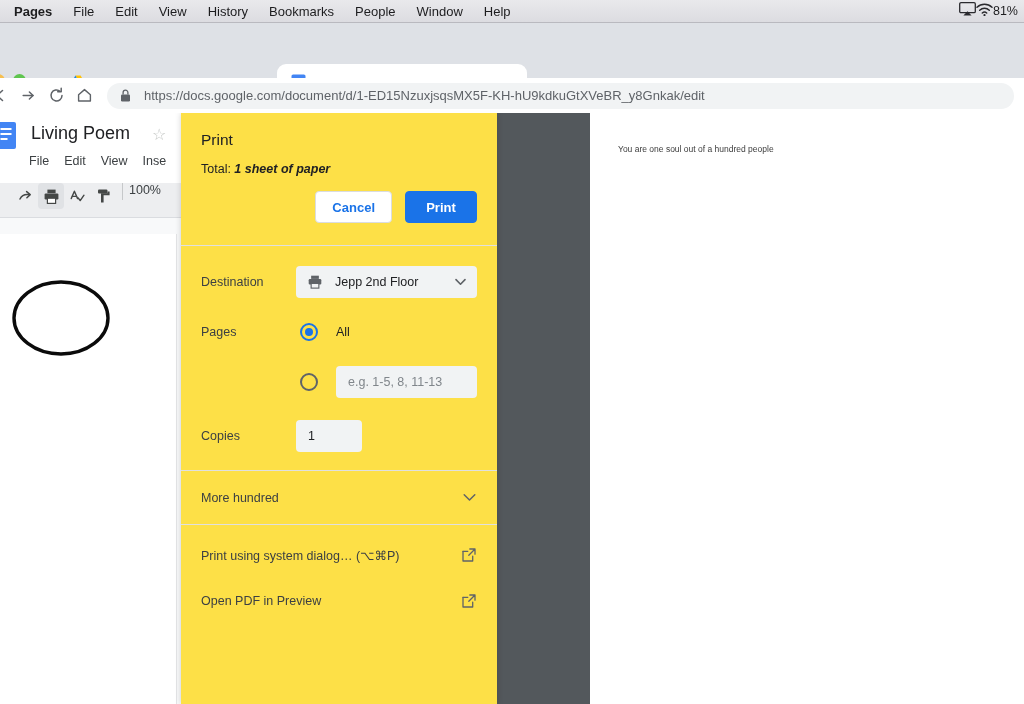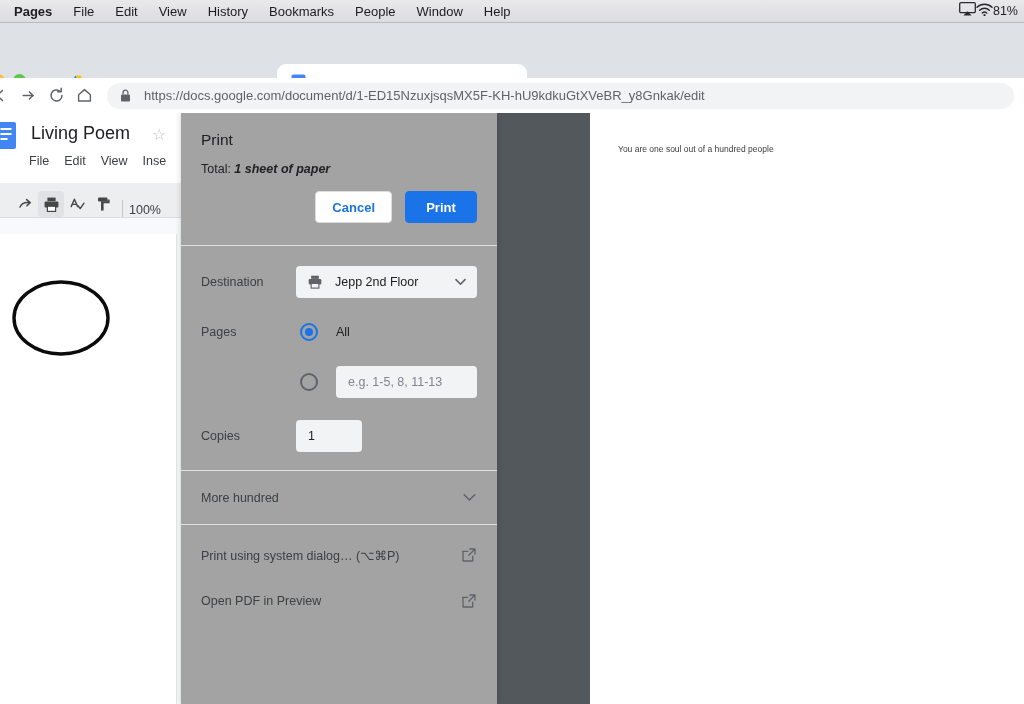--- a/index.html
+++ b/index.html
@@ -232,21 +232,21 @@
     font-size: 12.5px;
     color: #3c4043;
     white-space: nowrap;
   }
   .docs-toolbar {
     position: absolute;
     left: 0; top: 70px;
     width: 181px; height: 34px;
     background: #edeef0;
     display: flex;
-    align-items: flex-end;
+    align-items: flex-start;
   }
   .tb-icon {
     width: 26px; height: 26px;
     display: flex;
     align-items: center;
     justify-content: center;
     color: #444746;
     flex: 0 0 26px;
   }
   .tb-icon.active {
@@ -307,21 +307,21 @@
     font-size: 8.5px;
     color: #3c3c3c;
     white-space: nowrap;
   }
 
   
   .print-dialog {
     position: absolute;
     left: 181px; top: 0;
     width: 316px; height: 591px;
-    background: #a3a3a3;
+    background: #fde047;
     box-shadow: 0 0 6px rgba(0,0,0,0.18);
     overflow: hidden;
   }
   .pd-section {
     padding: 0 20px;
   }
   .pd-divider {
     height: 1px;
     background: #e0e0e0;
     width: 100%;

